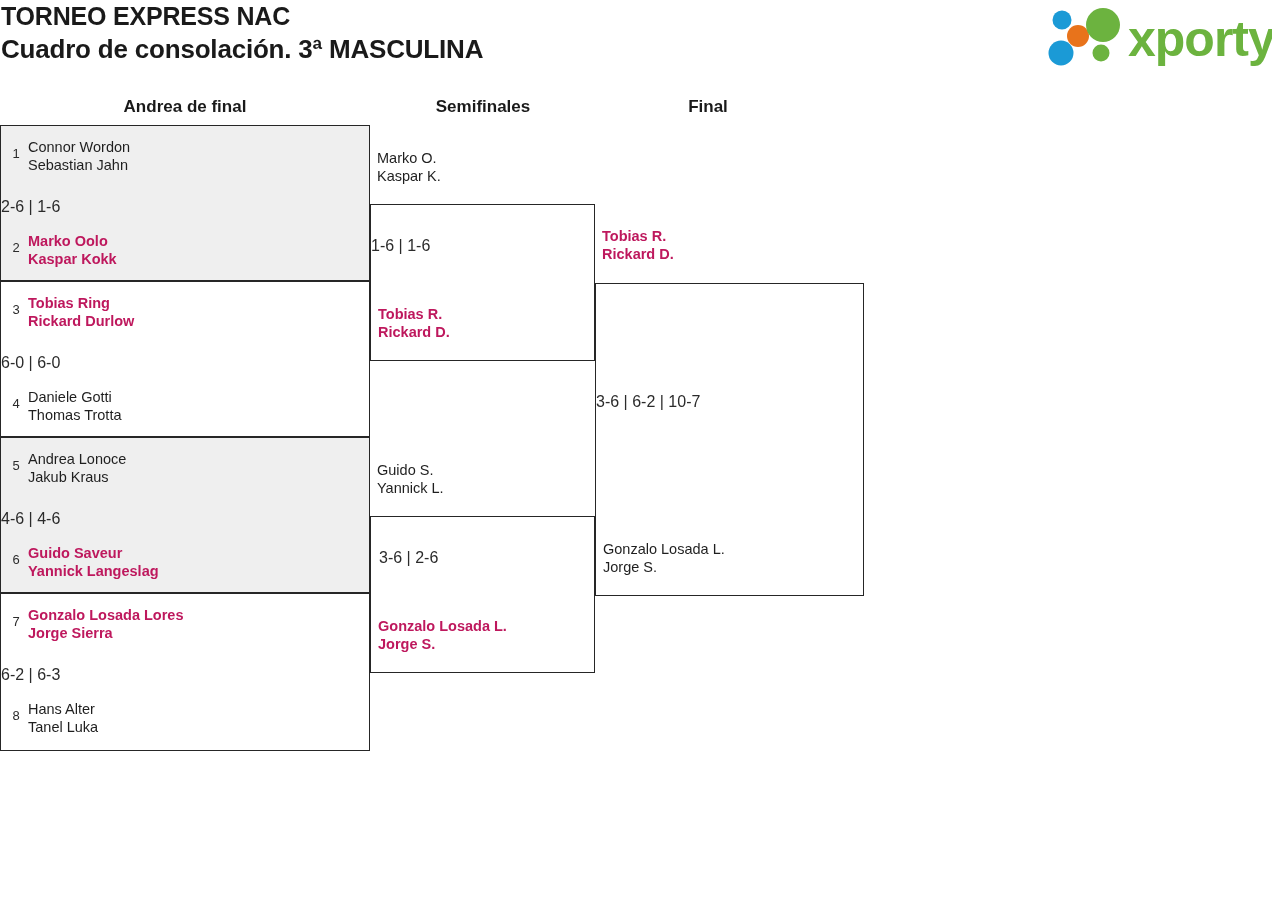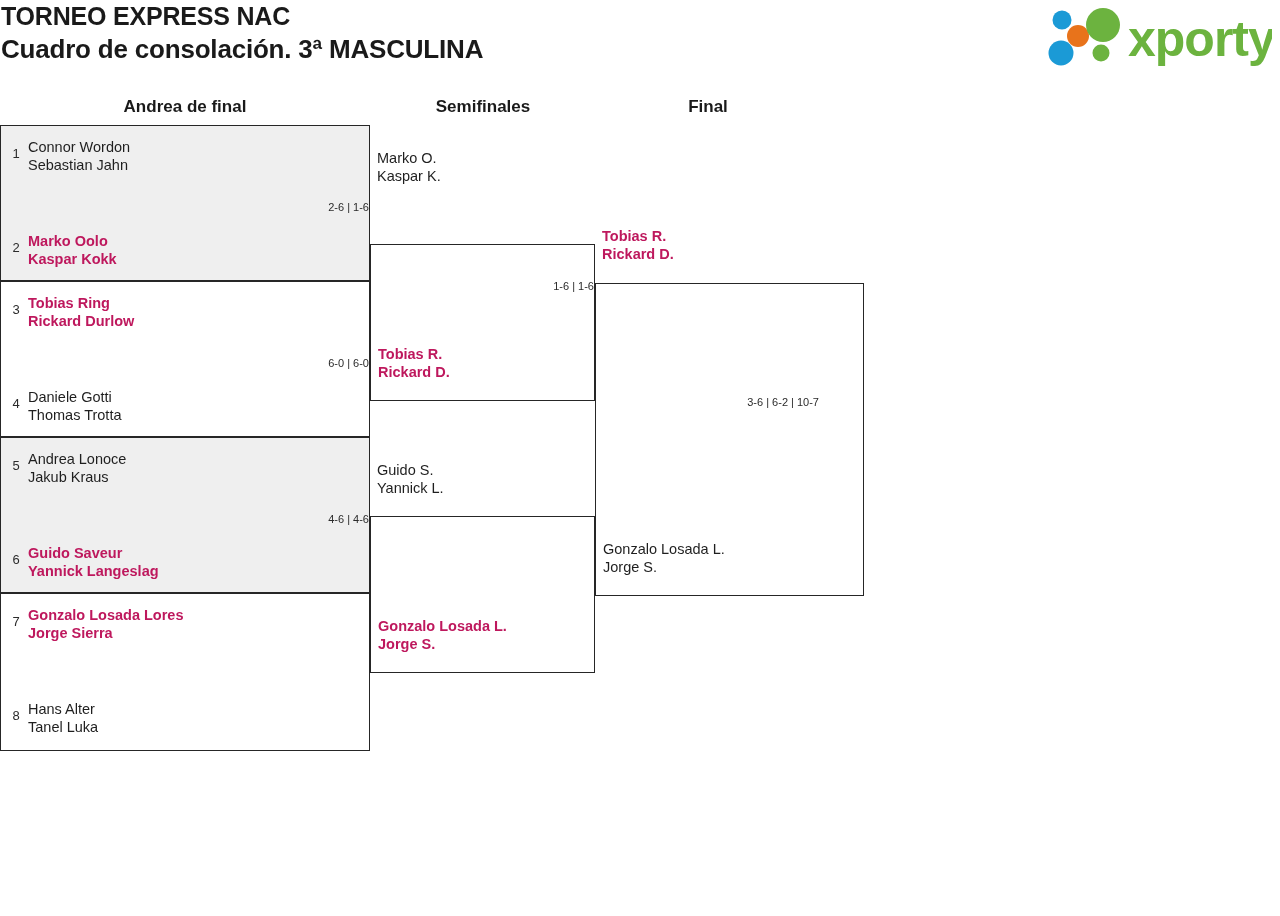--- a/index.html
+++ b/index.html
@@ -88,26 +88,25 @@
     font-size: 14.5px;
     line-height: 18px;
     color: #1f1f1f;
     white-space: nowrap;
   }
   .team .l1, .team .l2 { display: block; }
   .team.win { font-weight: 700; color: #be185d; }
 
   .score {
     position: absolute;
-    font-size: 11px;
+    font-size: 16px;
     line-height: 18px;
     color: #2b2b2b;
     white-space: nowrap;
-    text-align: right;
-    padding-left: 38px;
+    text-align: left;
   }
 </style>
 </head>
 <body>
 
 <div id="page">
 
   <div class="title-block">
     <div class="title-line1">TORNEO EXPRESS NAC</div>
     <div class="title-line2">Cuadro de consolación. 3ª MASCULINA</div>
@@ -175,33 +174,34 @@
         <span class="l2">Yannick Langeslag</span>
       </div>
     </div>
 
     <div class="match" style="left:0px; top:468px; width:370px; height:158px;">
       <div class="seed" style="top:20px;">7</div>
       <div class="team win" style="left:27px; top:12px;">
         <span class="l1">Gonzalo Losada Lores</span>
         <span class="l2">Jorge Sierra</span>
       </div>
+      <div class="score" style="left:0; top:72px; width:368px;">6-2 | 6-3</div>
       <div class="seed" style="top:114px;">8</div>
       <div class="team" style="left:27px; top:106px;">
         <span class="l1">Hans Alter</span>
         <span class="l2">Tanel Luka</span>
       </div>
     </div>
 
     <div class="team" style="left:377px; top:24px;">
       <span class="l1">Marko O.</span>
       <span class="l2">Kaspar K.</span>
     </div>
 
-    <div class="match" style="left:370px; top:79px; width:225px; height:157px;margin-top:40px;">
+    <div class="match" style="left:370px; top:79px; width:225px; height:157px;">
       <div class="score" style="left:0; top:32px; width:223px;">1-6 | 1-6</div>
       <div class="team win" style="left:7px; top:100px;">
         <span class="l1">Tobias R.</span>
         <span class="l2">Rickard D.</span>
       </div>
     </div>
 
     <div class="team" style="left:377px; top:336px;">
       <span class="l1">Guido S.</span>
       <span class="l2">Yannick L.</span>

